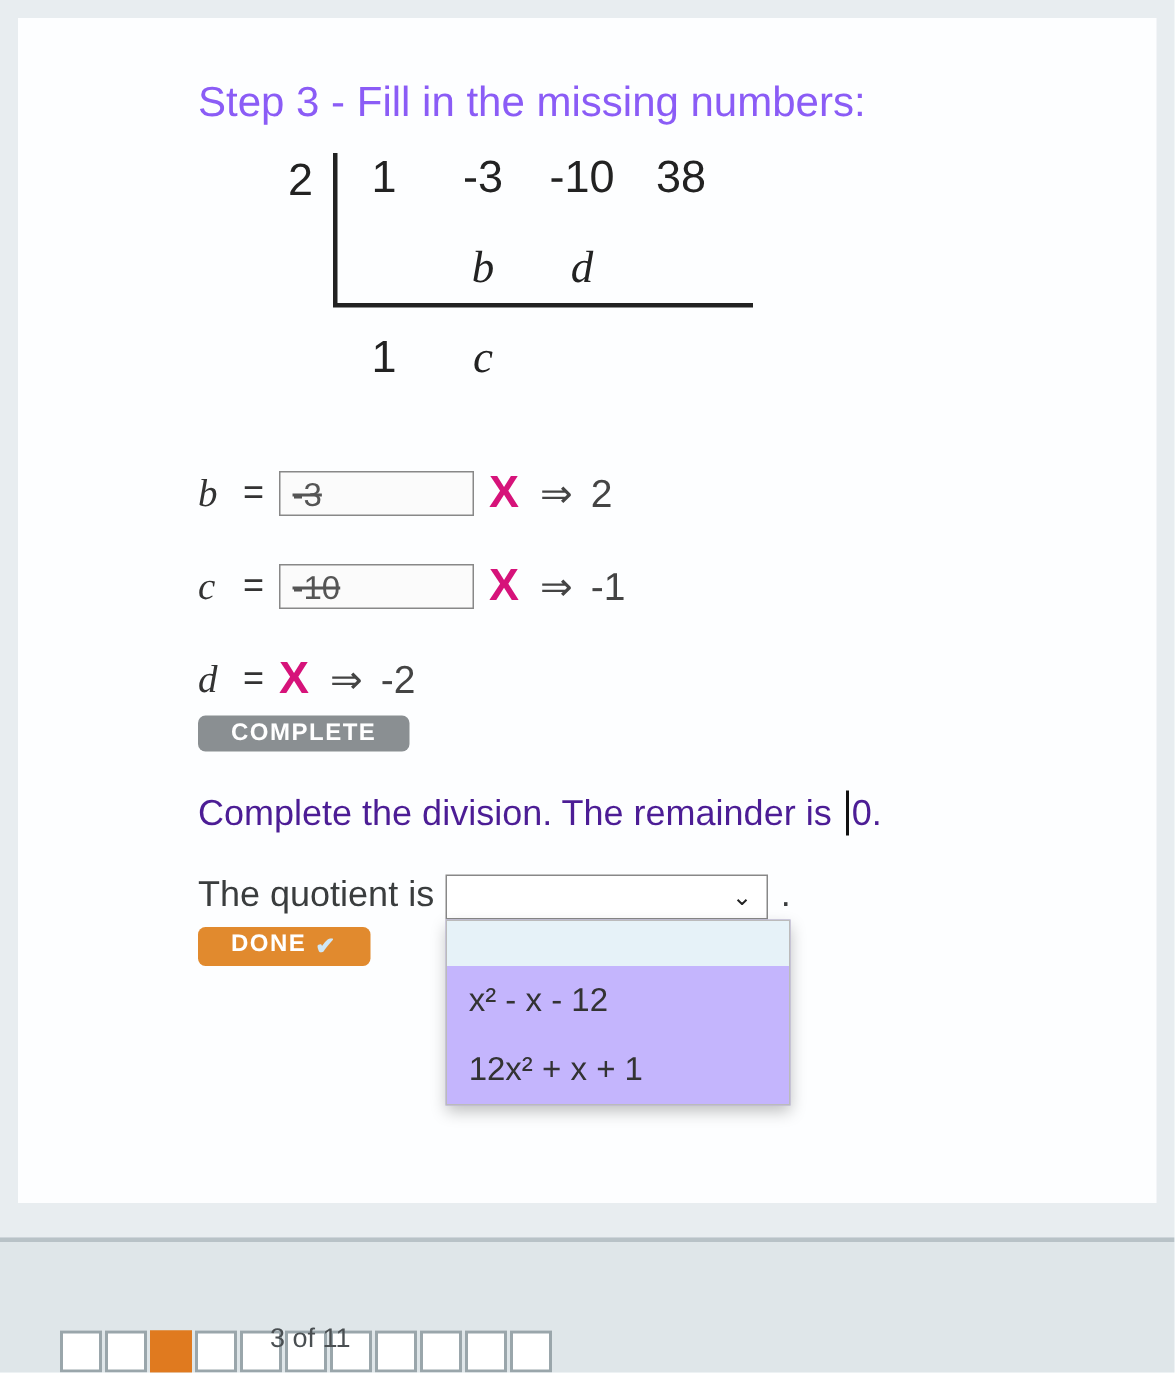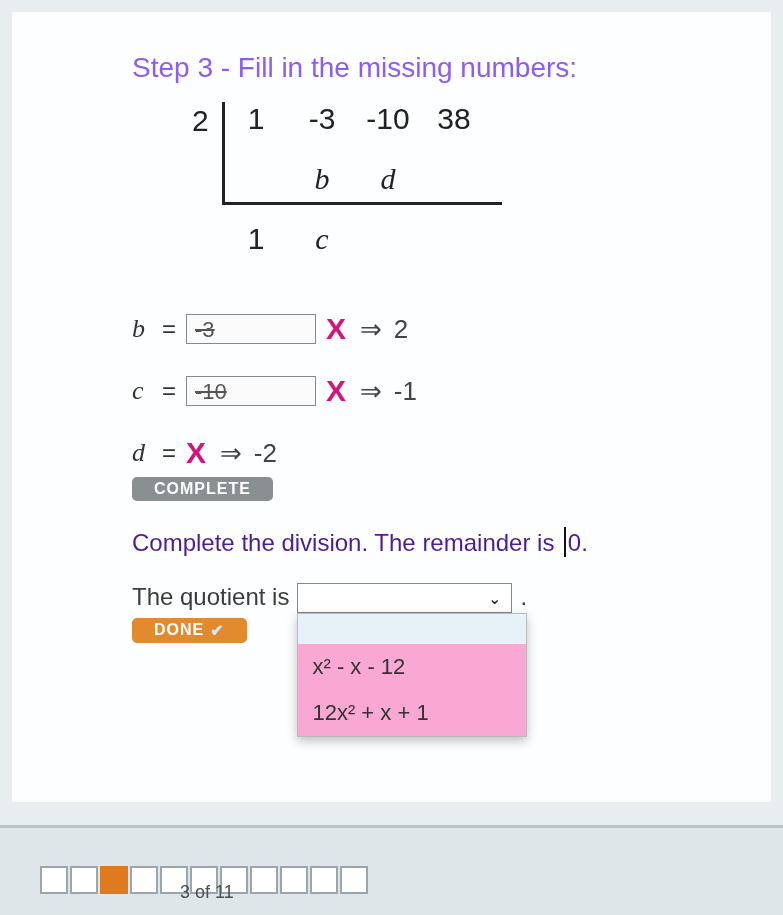--- a/index.html
+++ b/index.html
@@ -191,21 +191,21 @@
   .chev {
     font-size: 16px;
     color: #222;
   }
   .period { font-size: 24px; color: #3a3d3e; }
 
   .dropdown {
     position: absolute;
     top: 30px; left: 0;
     width: 230px;
-    background: #f9a8d4;
+    background: #c4b5fd;
     border: 1px solid #bbb;
     box-shadow: 0 4px 10px rgba(0,0,0,.25);
     z-index: 50;
   }
   .dropdown .blank {
     height: 30px;
     background: #e6f2f8;
   }
   .dropdown .opt {
     padding: 10px 14px;
@@ -214,21 +214,21 @@
   }
 
   
   .bottom {
     position: absolute;
     left: 0; right: 0; bottom: 0;
     height: 90px;
     border-top: 3px solid #b8c2c7;
     background: #dfe6e9;
     display: flex;
-    align-items: center;
+    align-items: flex-end;
     padding: 12px 0 0 40px;
   }
   .pager-squares {
     display: flex;
     gap: 2px;
     margin-top: 4px;
   }
   .sq {
     width: 28px; height: 28px;
     border: 2px solid #9aa6ab;

